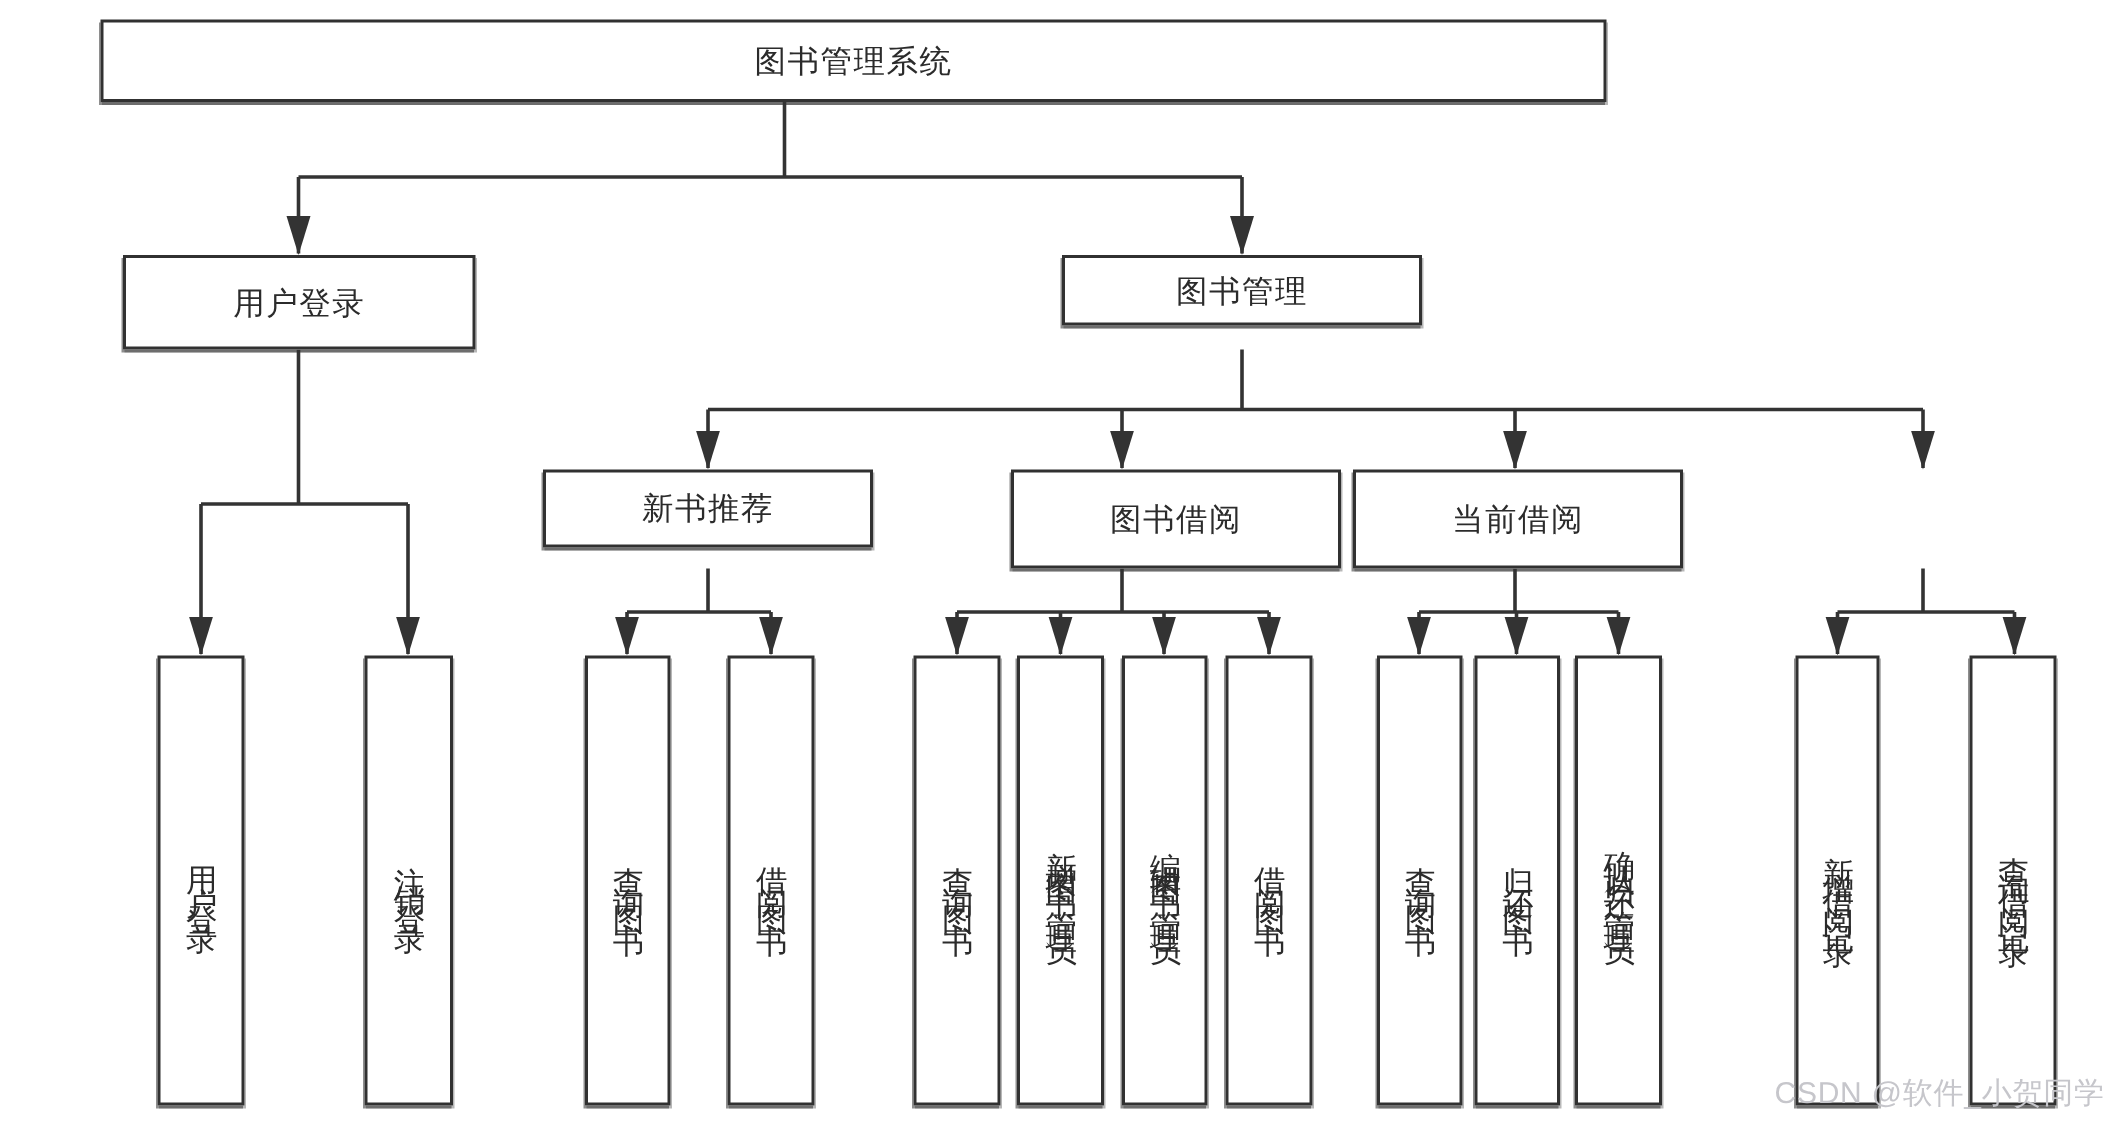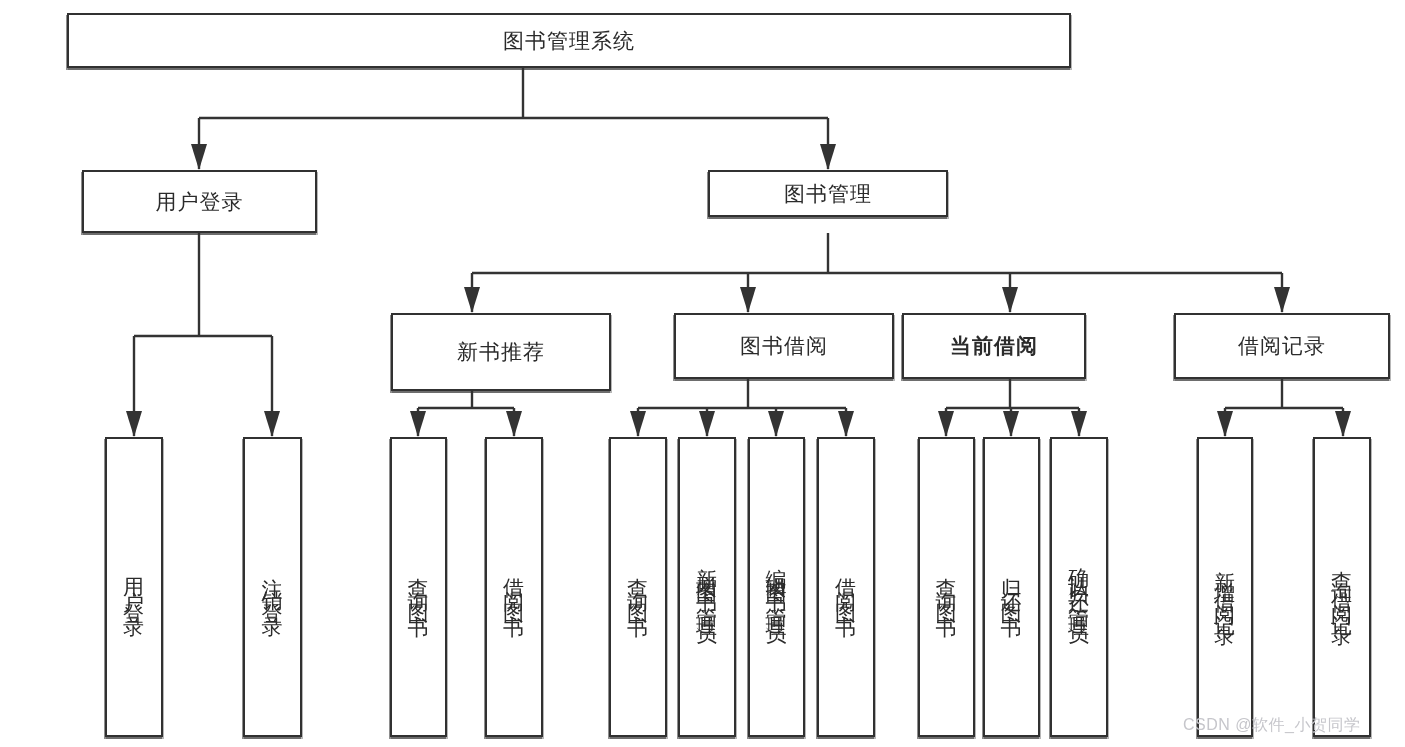--- a/index.html
+++ b/index.html
@@ -30,21 +30,21 @@
     font-size:21px;
     line-height:1;
   }
   .t4 span{letter-spacing:13px;}
   .t6 span{letter-spacing:11px;}
   .t9 span{letter-spacing:8px;}
   .watermark{
     position:absolute;
     left:1183px;top:715px;
     width:212px;
-    font-size:16px;
+    font-size:20px;
     color:#c6c6cb;
     letter-spacing:0.5px;
     z-index:3;
     white-space:nowrap;
   }
 </style>
 </head>
 <body>
 
 <div class="canvas">
@@ -97,24 +97,23 @@
       <line x1="1225" y1="408" x2="1225" y2="436" marker-end="url(#ah)"></line>
       <line x1="1343" y1="408" x2="1343" y2="436" marker-end="url(#ah)"></line>
     </g>
   </svg>
 
   <div class="node" style="left:29px;top:13px;width:1004px;height:55px;margin-left:38px;">图书管理系统</div>
 
   <div class="node" style="left:82px;top:170px;width:235px;height:63px;">用户登录</div>
   <div class="node" style="left:708px;top:170px;width:240px;height:47px;">图书管理</div>
 
-  <div class="node" style="left:362px;top:313px;width:220px;height:78px;margin-left:29px;">新书推荐</div>
+  <div class="node" style="left:362px;top:313px;width:220px;height:52px;">新书推荐</div>
   <div class="node" style="left:674px;top:313px;width:220px;height:66px;">图书借阅</div>
-  <div class="node" style="left:902px;top:313px;width:184px;height:66px;font-weight:bold;">当前借阅</div>
-  <div class="node" style="left:1174px;top:313px;width:216px;height:66px;">借阅记录</div>
+  <div class="node" style="left:902px;top:313px;width:220px;height:66px;">当前借阅</div>
 
   <div class="node leaf t4" style="left:105px;top:437px;width:58px;height:300px;">
     <span>用户登录</span>
   </div>
   <div class="node leaf t4" style="left:243px;top:437px;width:59px;height:300px;">
     <span>注销登录</span>
   </div>
 
   <div class="node leaf t4" style="left:390px;top:437px;width:57px;height:300px;">
     <span>查询图书</span>

